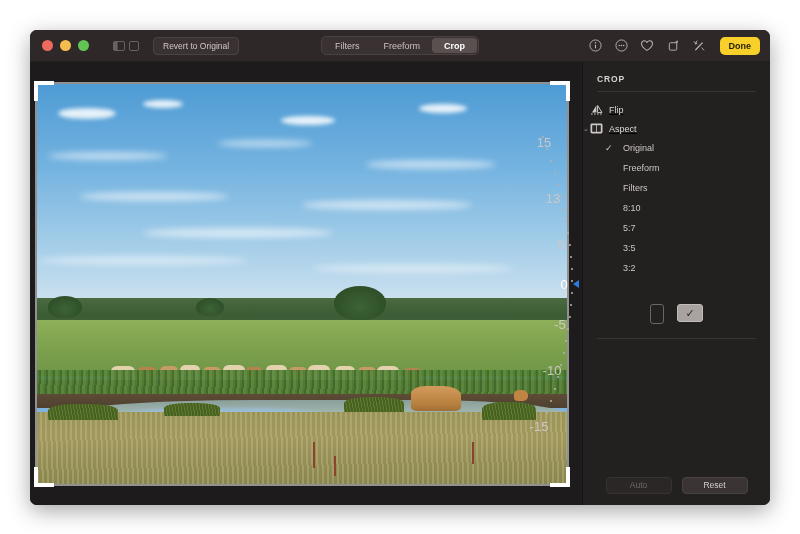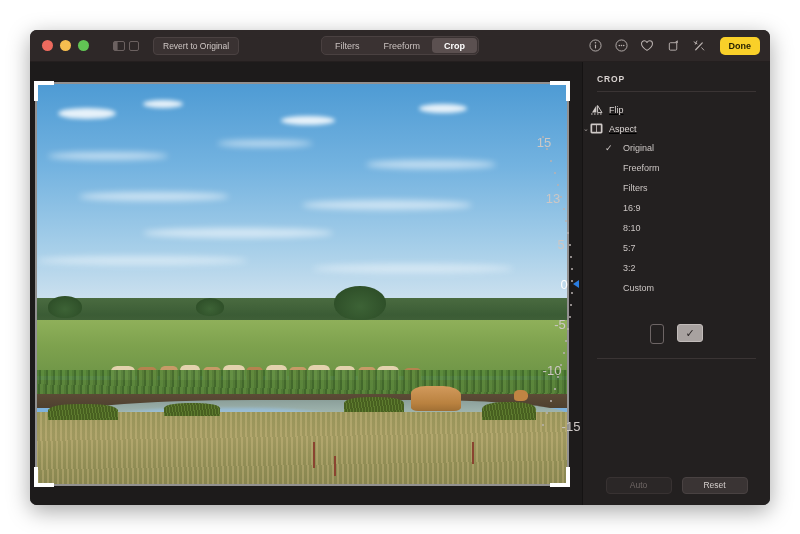--- a/index.html
+++ b/index.html
@@ -452,21 +452,21 @@
           <div class="tick" style="left:14px; top:266px;"></div>
           <div class="tick" style="left:10px; top:278px;"></div>
           <div class="tick" style="left:6px;  top:290px;"></div>
 
           <div class="dial-lab" style="left:8px;  top:8px;">15</div>
           <div class="dial-lab" style="left:17px; top:64px;">13</div>
           <div class="dial-lab" style="left:25px; top:110px;">5</div>
           <div class="dial-lab" style="left:28px; top:150px; color:#ffffff;">0</div>
           <div class="dial-lab" style="left:24px; top:190px;">-5</div>
           <div class="dial-lab" style="left:16px; top:236px;">-10</div>
-          <div class="dial-lab" style="left:19px;  top:292px;padding-left:32px;">-15</div>
+          <div class="dial-lab" style="left:3px;  top:292px;">-15</div>
 
           <div class="dial-marker"></div>
         </div>
       </div>
 
       <div class="sidebar">
 
         <div class="sb-title">CROP</div>
         <div class="sb-rule"></div>
 
@@ -500,37 +500,33 @@
         <div class="sub">
           <div class="sub-check"></div>
           <div class="sub-lab">Freeform</div>
         </div>
         <div class="sub">
           <div class="sub-check"></div>
           <div class="sub-lab">Filters</div>
         </div>
         <div class="sub">
           <div class="sub-check"></div>
-          <div class="sub-lab">16:9</div>
-        </div>
-        <div class="sub">
-          <div class="sub-check"></div>
           <div class="sub-lab">8:10</div>
         </div>
         <div class="sub">
           <div class="sub-check"></div>
           <div class="sub-lab">5:7</div>
         </div>
         <div class="sub">
           <div class="sub-check"></div>
+          <div class="sub-lab">3:5</div>
+        </div>
+        <div class="sub">
+          <div class="sub-check"></div>
           <div class="sub-lab">3:2</div>
-        </div>
-        <div class="sub">
-          <div class="sub-check"></div>
-          <div class="sub-lab">Custom</div>
         </div>
 
         <div class="orient-row">
           <div class="orient-btn portrait"></div>
           <div class="orient-btn landscape">
             <span>✓</span>
           </div>
         </div>
 
         <div class="sb-bottom-rule"></div>

